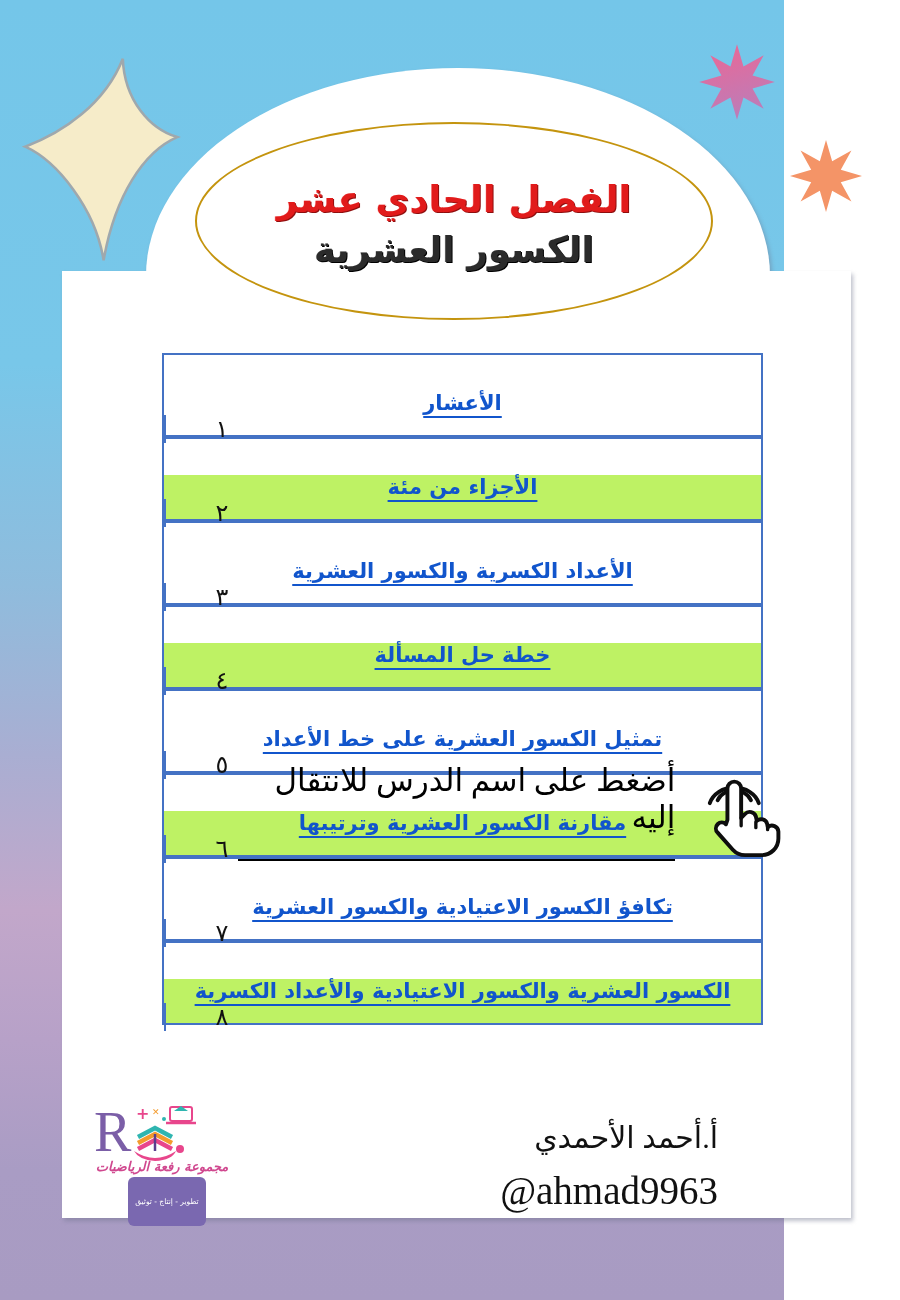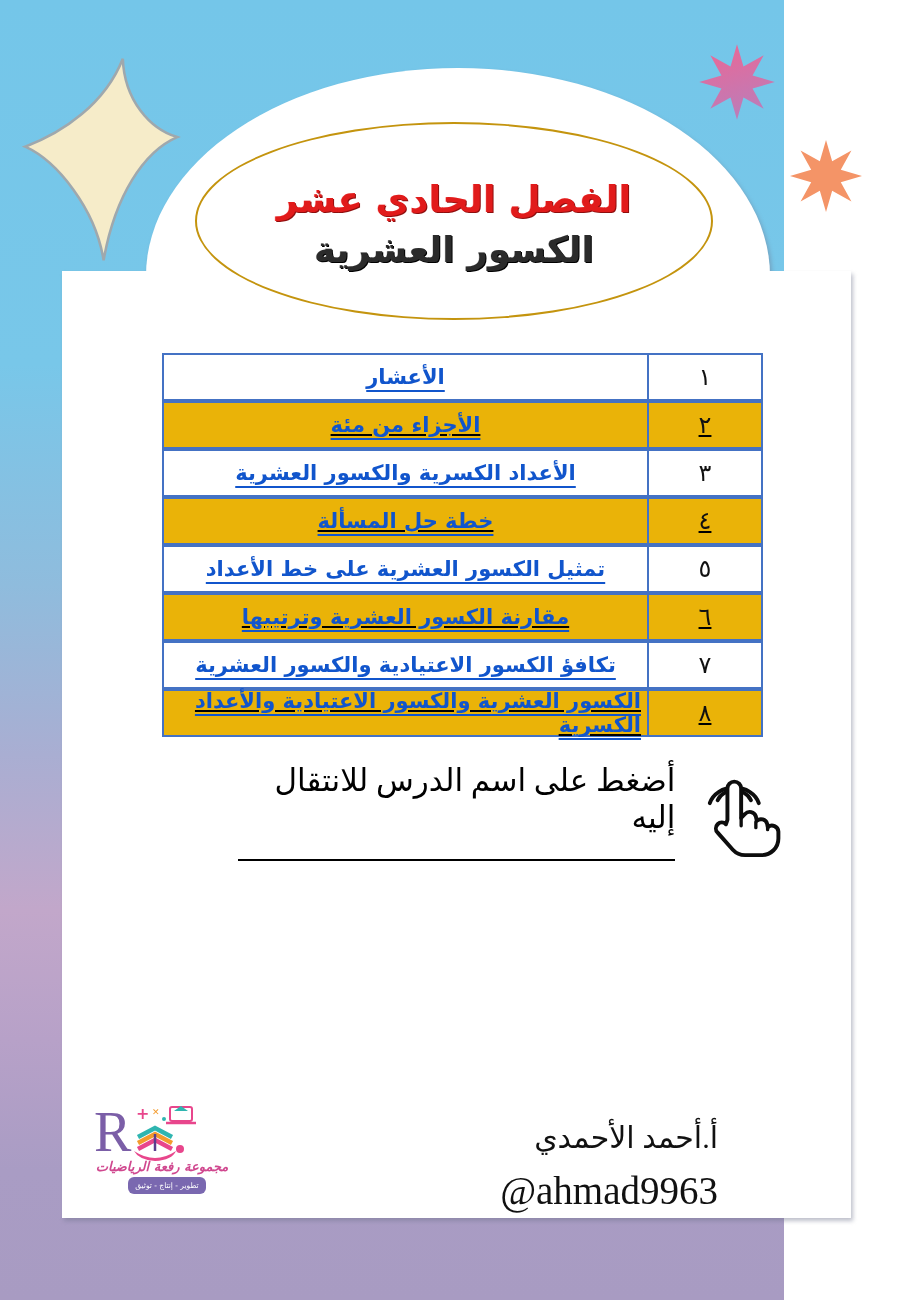--- a/index.html
+++ b/index.html
@@ -20,40 +20,40 @@
   
   .oval{position:absolute;left:195px;top:122px;width:518px;height:198px;border:2.5px solid #c4940e;
     border-radius:50%;box-sizing:border-box;display:flex;flex-direction:column;align-items:center;
     justify-content:center;gap:8px;padding-top:6px;}
   .title1{font-size:37px;font-weight:bold;color:#e11b1b;letter-spacing:1px;
     text-shadow:1px 1px 0 #8f0e0e, -0.5px -0.5px 0 #ffb3b3;}
   .title2{font-size:36px;font-weight:bold;color:#2b2b2b;letter-spacing:2px;
     text-shadow:1px 1px 0 #000, -0.5px -0.5px 0 #cfcfcf;text-align:right;}
   
   .toc{position:absolute;left:162px;top:353px;width:601px;border:2px solid #4472c4;box-sizing:border-box;background:#fff;}
-  .toc-row{display:flex;height:44px;border-bottom:4px solid #4472c4;background:#fff;}
+  .toc-row{display:flex;flex-direction:column;height:44px;border-bottom:4px solid #4472c4;background:#fff;margin-top:36px;}
   .toc-row:last-child{border-bottom:none;}
-  .toc-row.alt{background:#eab308;text-decoration:underline;}
+  .toc-row.alt{background:#bef264;}
   .cell-label{flex:1;display:flex;align-items:center;justify-content:center;direction:rtl;padding:0 6px;}
   .cell-label a{color:#1155cc;font-weight:bold;font-size:21px;text-decoration:underline;
     text-decoration-thickness:2px;text-underline-offset:6px;cursor:pointer;}
   .cell-num{width:114px;border-left:2px solid #4472c4;display:flex;align-items:center;justify-content:center;
     font-size:24px;color:#111;box-sizing:border-box;}
   
   .instruction{position:absolute;left:238px;top:762px;display:flex;align-items:center;gap:10px;}
   .instruction .txt{direction:rtl;font-family:"Liberation Serif","DejaVu Sans",serif;font-size:31px;color:#000;
     border-bottom:2.5px solid #000;padding-bottom:23px;}
   .hand{width:102px;height:98px;}
   
   .logo{position:absolute;left:92px;top:1103px;width:150px;}
   .logo svg{display:block;}
   .logo-script{direction:rtl;color:#d0488f;font-size:13px;font-style:italic;font-weight:bold;
     margin:-2px 0 3px 0;text-align:center;width:140px;}
   .logo-badge{direction:rtl;background:#7a68b0;color:#fff;font-size:7.5px;border-radius:6px;
-    padding:4px 7px;width:max-content;margin:0 auto;}
+    padding:20px 7px;width:max-content;margin:0 auto;}
   .signature{position:absolute;right:66px;top:1120px;text-align:right;direction:rtl;}
   .sig-name{font-family:"Liberation Serif","DejaVu Sans",serif;font-size:30px;color:#111;margin-bottom:13px;}
   .sig-handle{font-family:"Liberation Serif","DejaVu Serif",serif;font-size:39px;color:#111;direction:ltr;text-align:right;}
 </style>
 </head>
 <body>
 
 <div class="canvas">
 
   <div class="layer">

